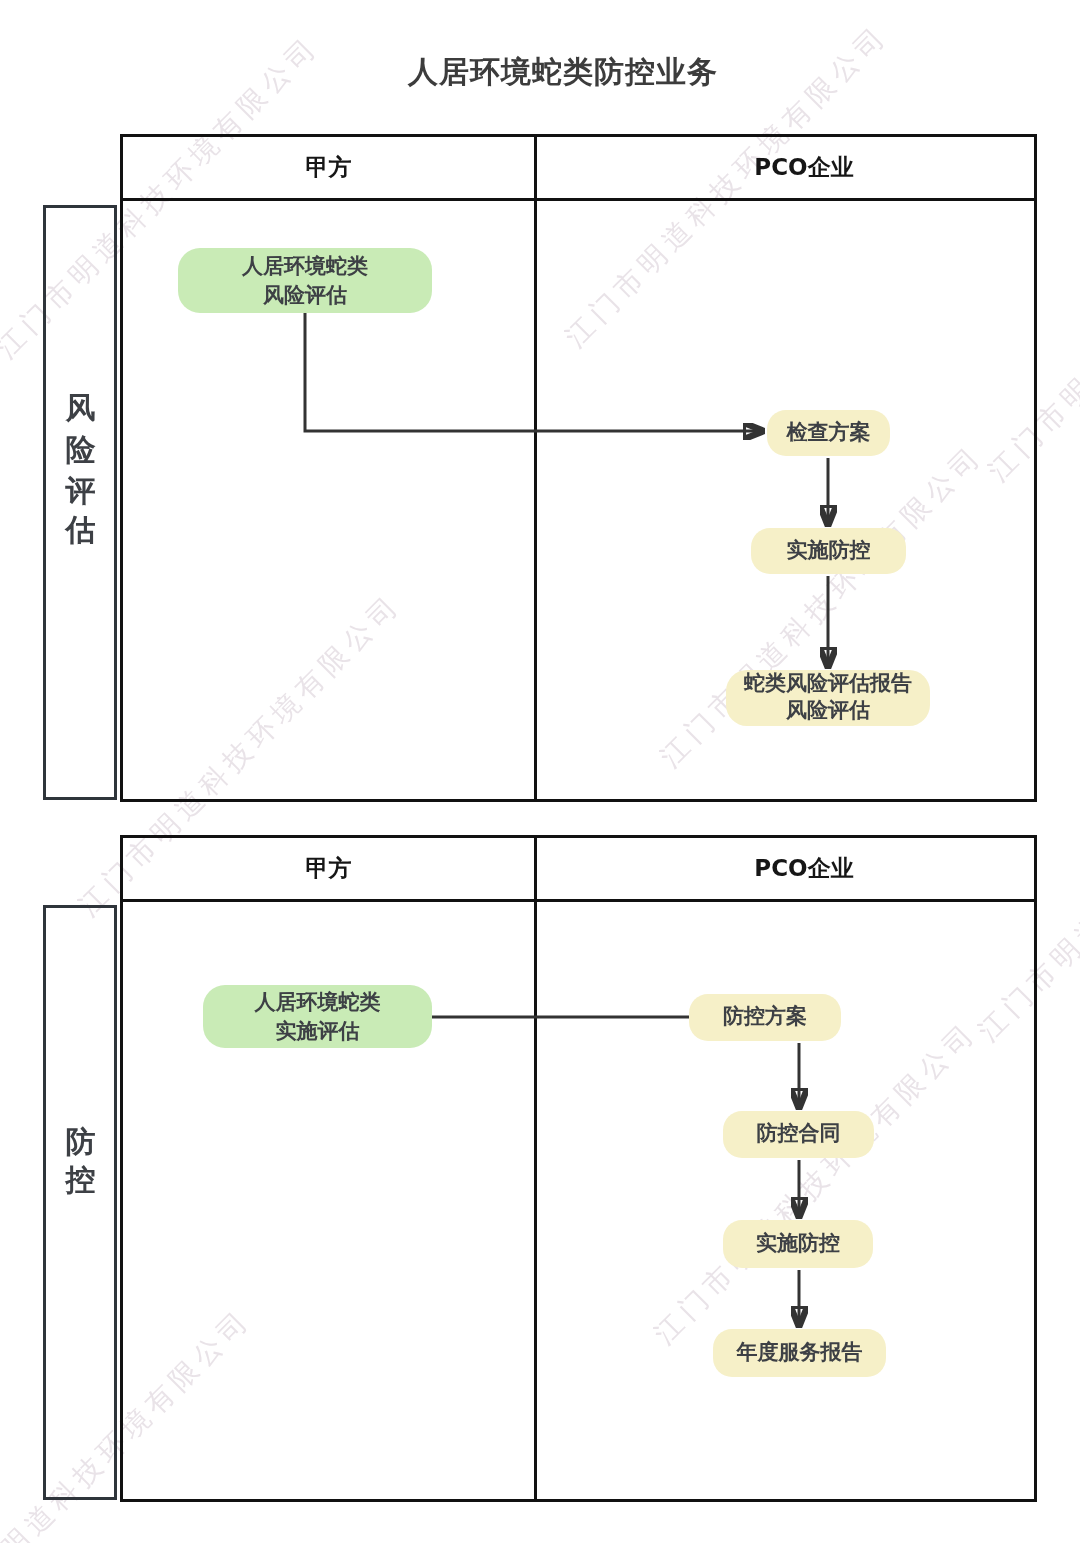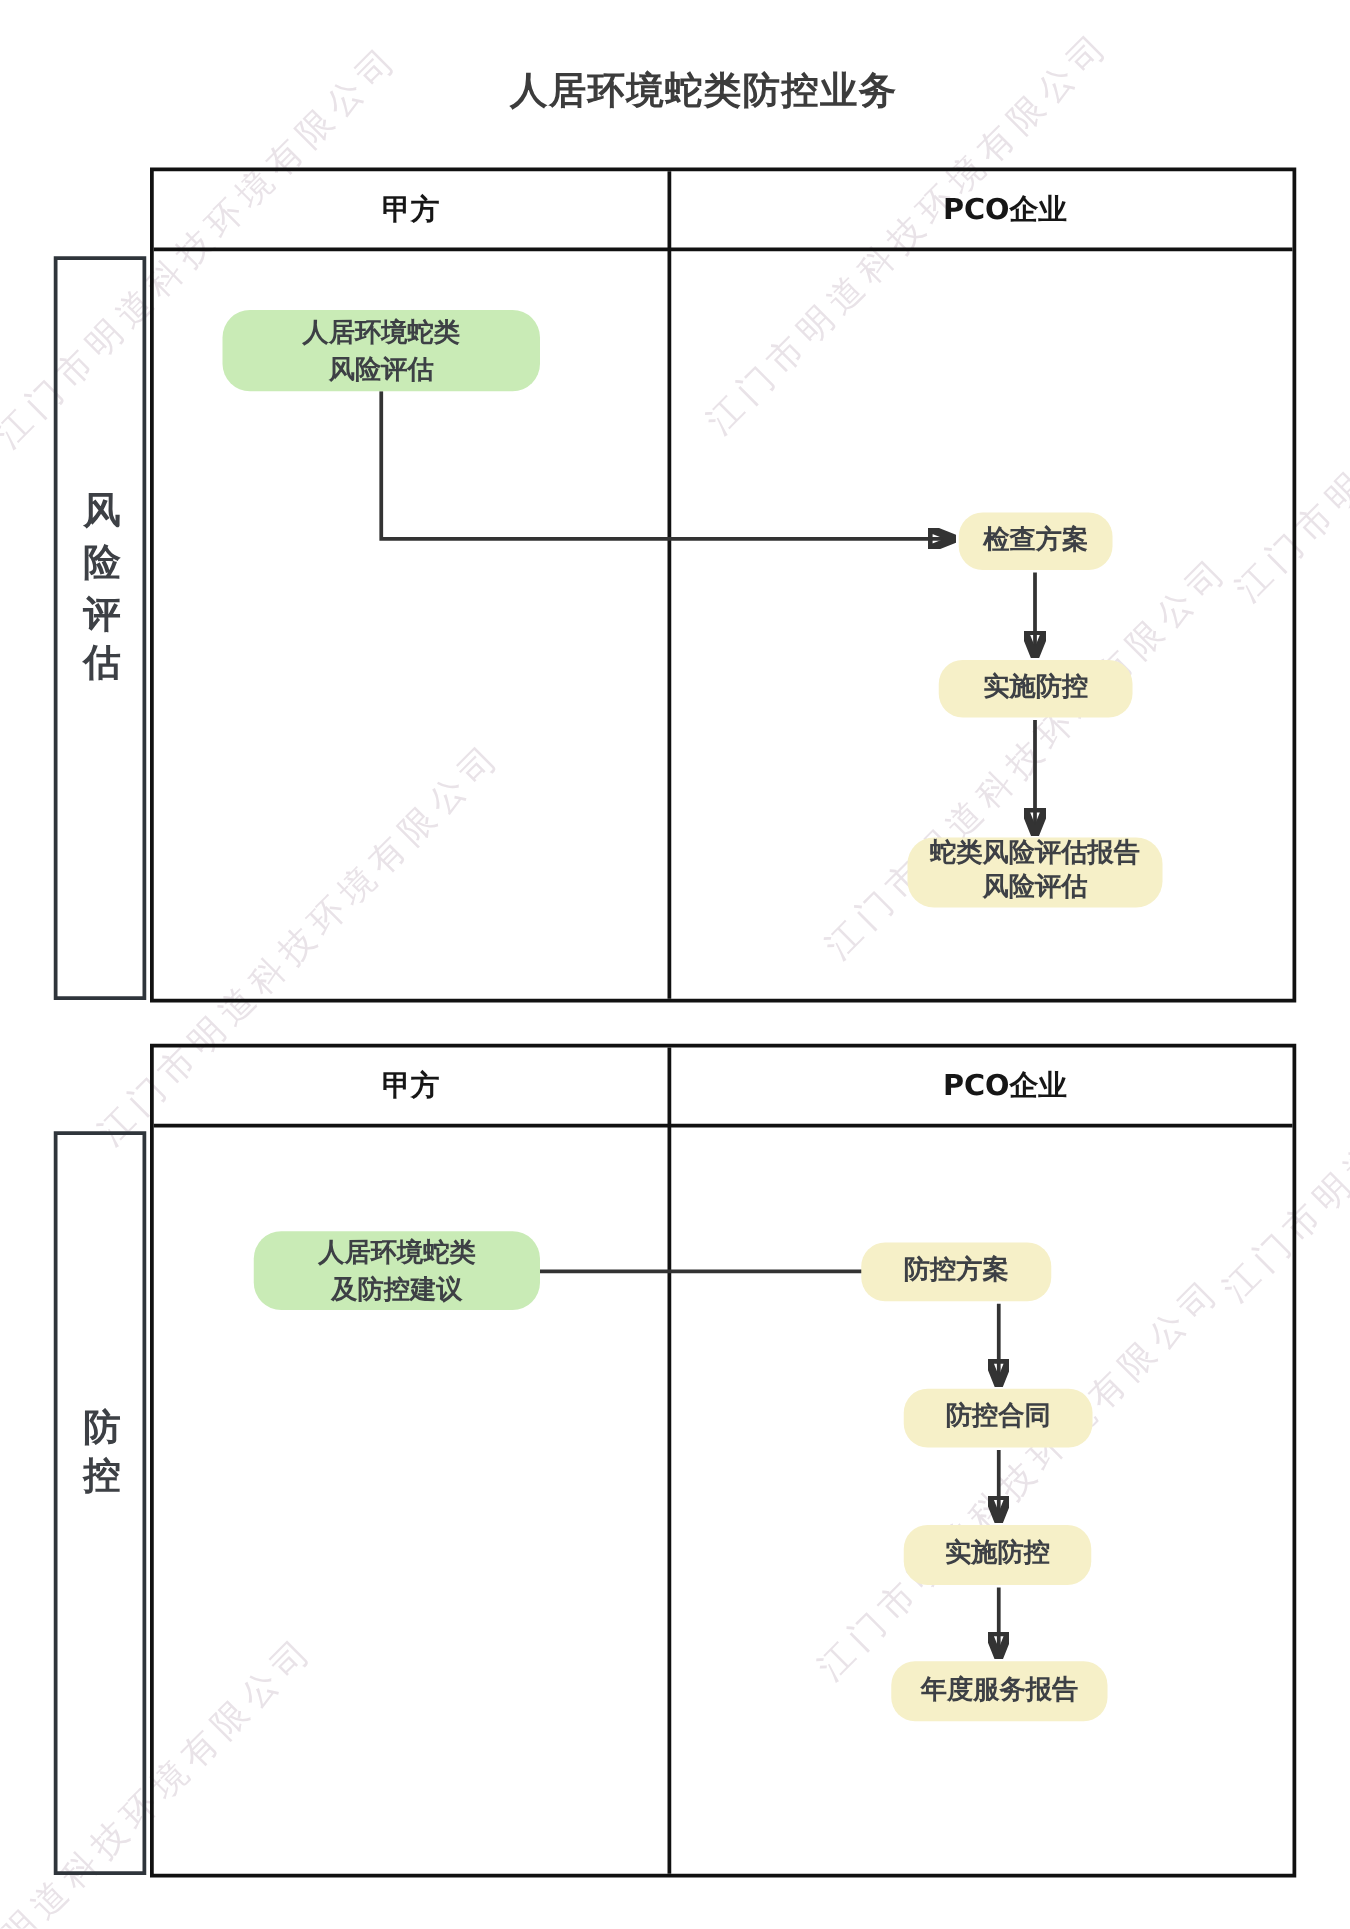--- a/index.html
+++ b/index.html
@@ -131,20 +131,20 @@
   </div>
   <div class="node yellow" style="left:767px; top:410px; width:123px; height:46px;">检查方案</div>
   <div class="node yellow" style="left:751px; top:528px; width:155px; height:46px;">实施防控</div>
   <div class="node yellow" style="left:726px; top:670px; width:204px; height:56px; border-radius:21px;">
     <span>蛇类风险评估报告</span>
     <span>风险评估</span>
   </div>
 
   <div class="node green" style="left:203px; top:985px; width:229px; height:63px;">
     <span>人居环境蛇类</span>
-    <span>及防控建议</span>
+    <span>实施评估</span>
   </div>
   <div class="node yellow" style="left:689px; top:994px; width:152px; height:47px;">防控方案</div>
   <div class="node yellow" style="left:723px; top:1111px; width:151px; height:47px;">防控合同</div>
   <div class="node yellow" style="left:723px; top:1220px; width:150px; height:48px;">实施防控</div>
   <div class="node yellow" style="left:713px; top:1329px; width:173px; height:48px;">年度服务报告</div>
 
 </div>
 
 </body></html>

